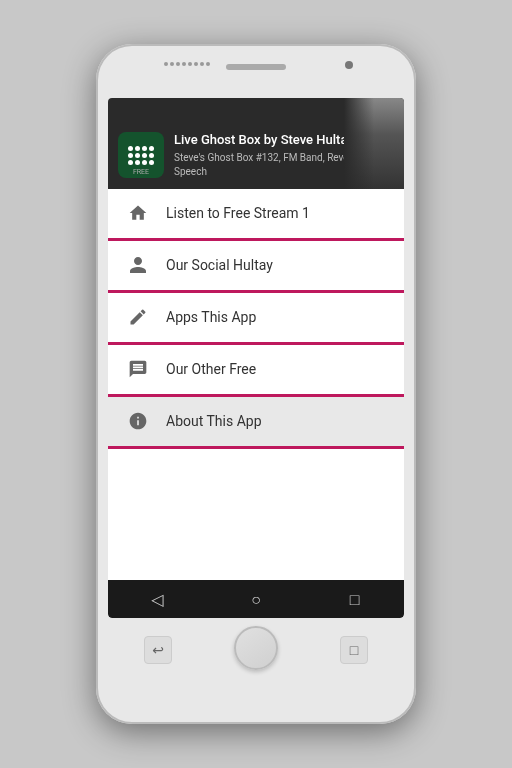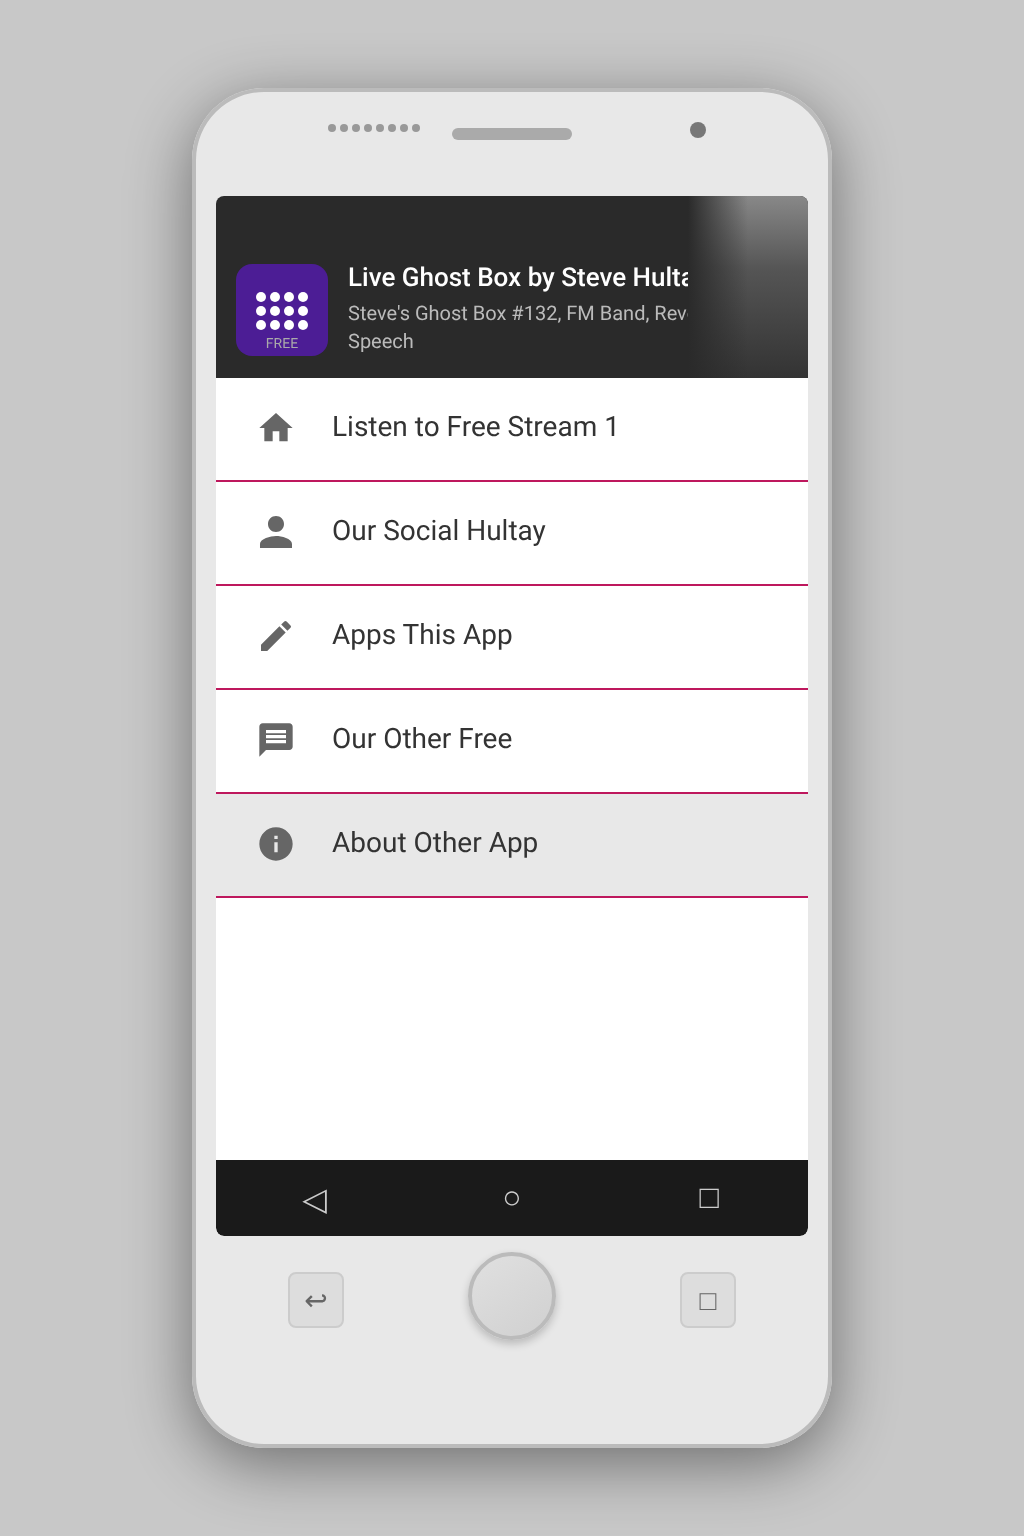--- a/index.html
+++ b/index.html
@@ -111,21 +111,21 @@
     .app-info-row {
       display: flex;
       align-items: flex-start;
       padding: 6px 10px 10px 10px;
       gap: 10px;
     }
 
     .app-icon {
       width: 46px;
       height: 46px;
-      background: #4c1d95;
+      background: #14532d;
       border-radius: 8px;
       display: flex;
       align-items: center;
       justify-content: center;
       flex-shrink: 0;
       position: relative;
       overflow: hidden;
     }
 
     .app-icon-dots {
@@ -195,21 +195,21 @@
       background: #fff;
       overflow-y: auto;
     }
 
     .menu-item {
       display: flex;
       align-items: center;
       padding: 0 16px;
       height: 52px;
       cursor: pointer;
-      border-bottom: 1px solid #be185d;
+      border-bottom: 3px solid #be185d;
     }
 
     .menu-item:last-child {
       background: #e8e8e8;
     }
 
     .menu-item-icon {
       width: 28px;
       height: 28px;
       display: flex;
@@ -404,21 +404,21 @@
         </div>
         <span class="menu-item-label">Our Other Free</span>
       </div>
 
       <div class="menu-item">
         <div class="menu-item-icon">
           <svg class="icon-svg" viewBox="0 0 24 24">
               <path d="M12 2C6.48 2 2 6.48 2 12s4.48 10 10 10 10-4.48 10-10S17.52 2 12 2zm1 15h-2v-6h2v6zm0-8h-2V7h2v2z"></path>
             </svg>
         </div>
-        <span class="menu-item-label">About Other App</span>
+        <span class="menu-item-label">About This App</span>
       </div>
 
     </div>
 
     <div class="phone-nav-bar">
       <div class="nav-btn">◁</div>
       <div class="nav-btn">○</div>
       <div class="nav-btn">□</div>
     </div>
   </div>

